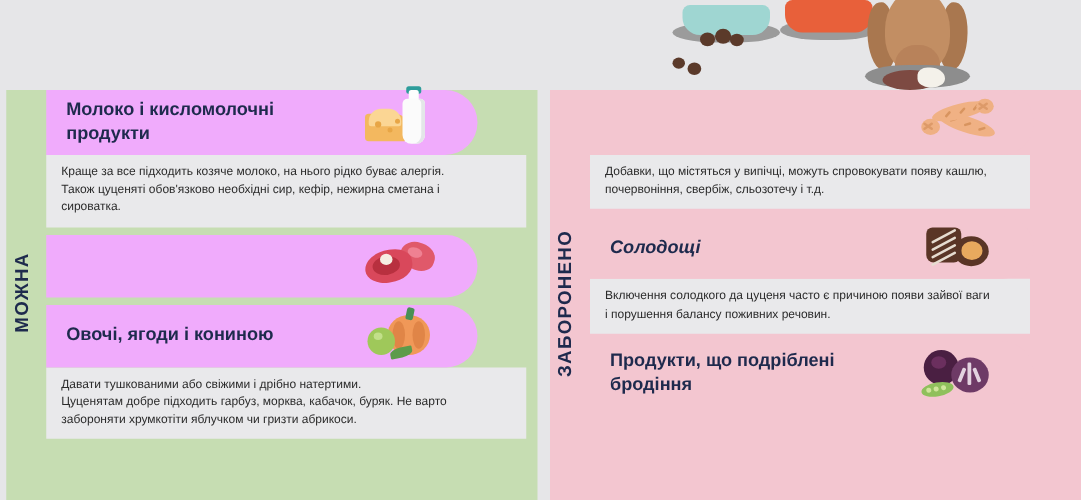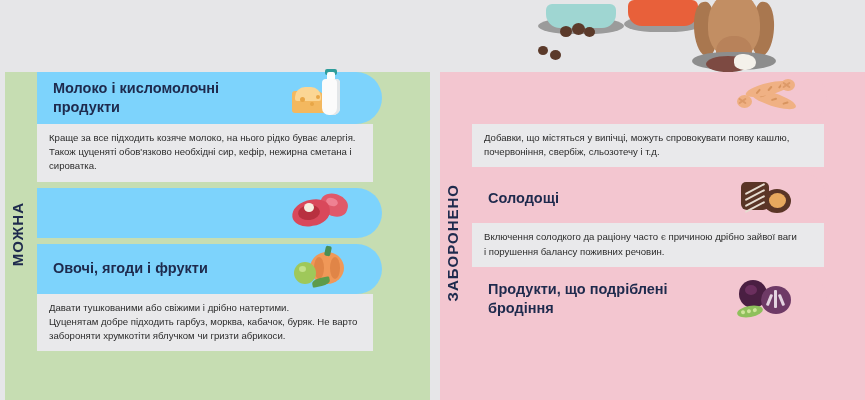--- a/index.html
+++ b/index.html
@@ -47,35 +47,35 @@
   .col.left  .vlabel{top:130px;}
   .col.right .vlabel{top:112px;}
 
   .cards{position:absolute;left:32px;right:0;top:0;}
 
   .card{position:relative;margin-bottom:6px;}
   .head-pill{
     position:relative;height:50px;border-radius:0 26px 26px 0;
     display:flex;align-items:center;padding-left:16px;box-sizing:border-box;
   }
-  .left .head-pill{width:345px;background:#7dd3fc;}
+  .left .head-pill{width:345px;background:#f0abfc;}
   .right .head-pill{width:355px;background:#f3c6d0;}
   .card.tall .head-pill{height:52px;}
   .htitle{
     color:#1e2a4d;font-weight:bold;font-size:14.5px;line-height:1.28;
     max-width:250px;
   }
   .icon-wrap{position:absolute;right:28px;top:50%;transform:translateY(-50%);
     width:62px;height:42px;}
 
   .body-box{
     background:#e9e9eb;color:#2b2b2b;font-size:9.6px;line-height:1.48;
     padding:7px 10px 8px 12px;box-sizing:border-box;white-space:pre-line;
   }
-  .left .body-box{width:336px;}
+  .left .body-box{width:384px;}
   .right .body-box{width:352px;}
 
   
   .ic{position:absolute;}
   
   .milk-bottle{left:30px;top:2px;width:18px;height:36px;background:#fbfbfb;
     border-radius:4px 4px 7px 7px;box-shadow:inset -3px 0 0 #e3e6e8;}
   .milk-neck{left:35px;top:-5px;width:8px;height:9px;background:#fdfdfd;border-radius:2px;}
   .milk-cap{left:33px;top:-8px;width:12px;height:6px;background:#2e9d9b;border-radius:2px;}
   .cheese{left:0;top:14px;width:34px;height:22px;background:#f3b85f;
@@ -194,21 +194,21 @@
             <div class="ic fillet-hl"></div>
             <div class="ic steak"></div>
             <div class="ic steak-in"></div>
             <div class="ic steak-bone"></div>
           </div>
         </div>
       </div>
 
       <div class="card">
         <div class="head-pill">
-          <div class="htitle" style="white-space: pre-line;">Овочі, ягоди і фрукти</div>
+          <div class="htitle" style="white-space: pre-line;">Овочі, ягоди і кониною</div>
           <div class="icon-wrap">
             <div class="ic pumpkin">
               <div class="pump-seg" style="left:4px;"></div>
               <div class="pump-seg" style="left:20px;"></div>
             </div>
             <div class="ic pump-stem"></div>
             <div class="ic apple"></div>
             <div class="ic apple-hl"></div>
             <div class="ic leaf"></div>
           </div>
@@ -247,34 +247,34 @@
               <div class="x2"></div>
             </div>
           </div>
         </div>
         <div class="body-box">Добавки, що містяться у випічці, можуть спровокувати появу кашлю,
 почервоніння, свербіж, сльозотечу і т.д.</div>
       </div>
 
       <div class="card">
         <div class="head-pill">
-          <div class="htitle" style="white-space: pre-line;">Солодощі</div>
+          <div class="htitle" style="white-space: pre-line; font-style: italic;">Солодощі</div>
           <div class="icon-wrap">
             <div class="ic choc2">
               <div class="core"></div>
             </div>
             <div class="ic choc1">
               <div class="line" style="top:6px;"></div>
               <div class="line" style="top:12px;"></div>
               <div class="line" style="top:18px;"></div>
               <div class="line" style="top:24px;"></div>
             </div>
           </div>
         </div>
-        <div class="body-box">Включення солодкого да раціону часто є причиною дрібно зайвої ваги
+        <div class="body-box">Включення солодкого да цуценя часто є причиною появи зайвої ваги
 і порушення балансу поживних речовин.</div>
       </div>
 
       <div class="card tall">
         <div class="head-pill">
           <div class="htitle" style="white-space: pre-line;">Продукти, що подріблені
 бродіння</div>
           <div class="icon-wrap">
             <div class="ic cab1">
               <div class="sw"></div>

